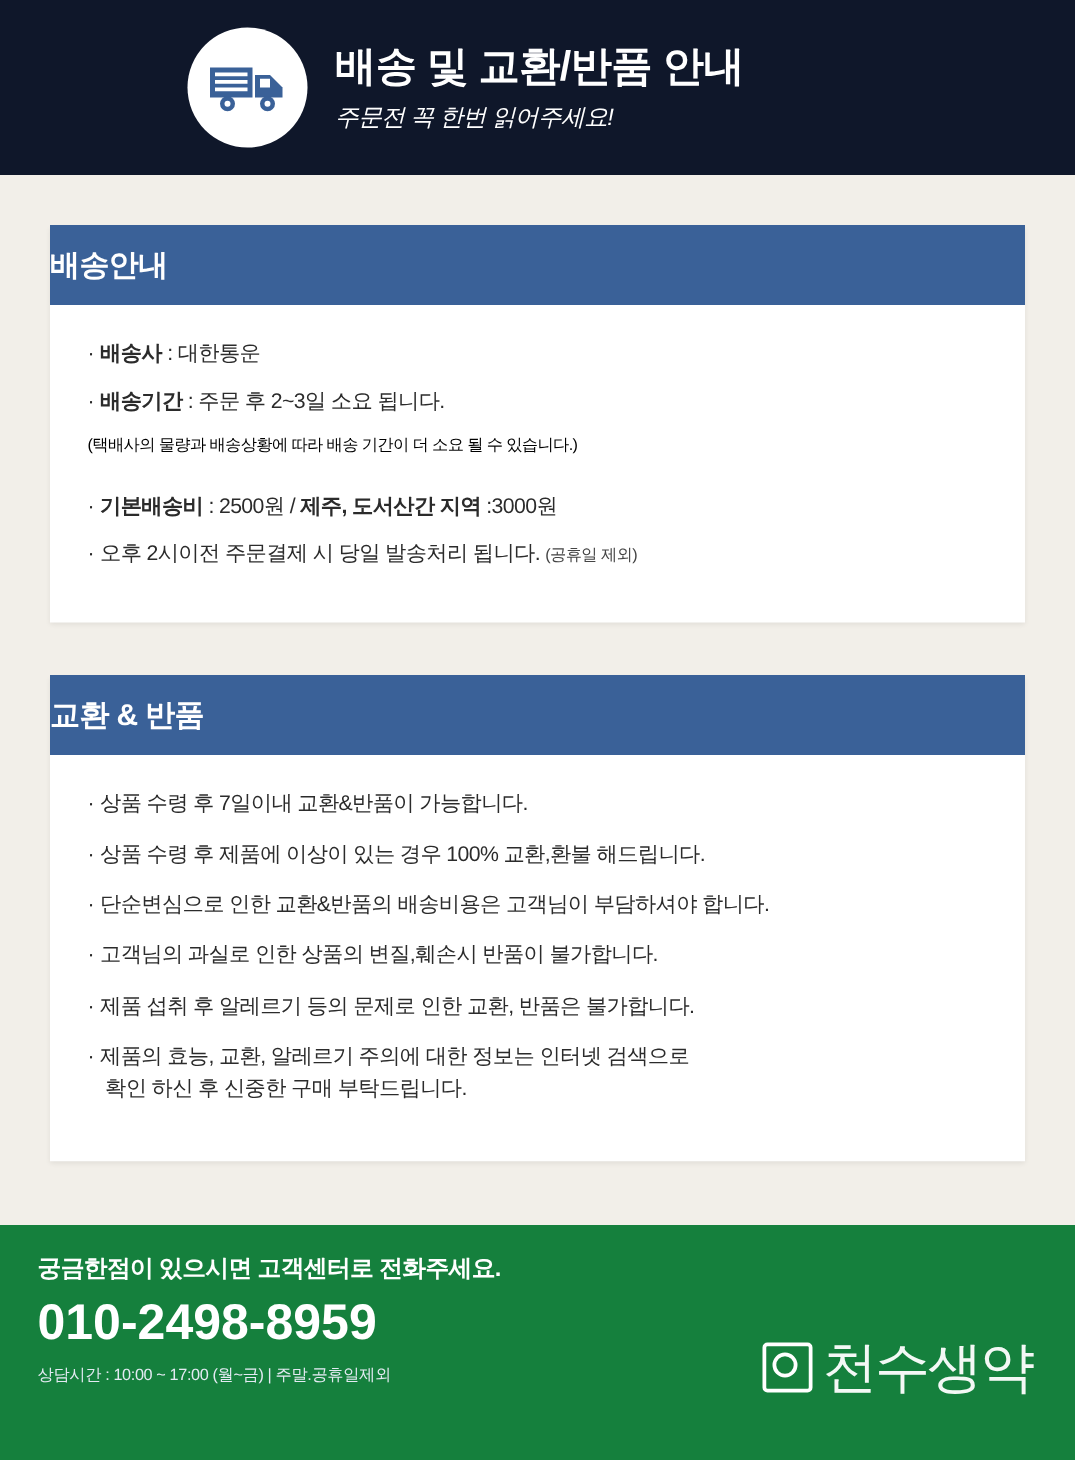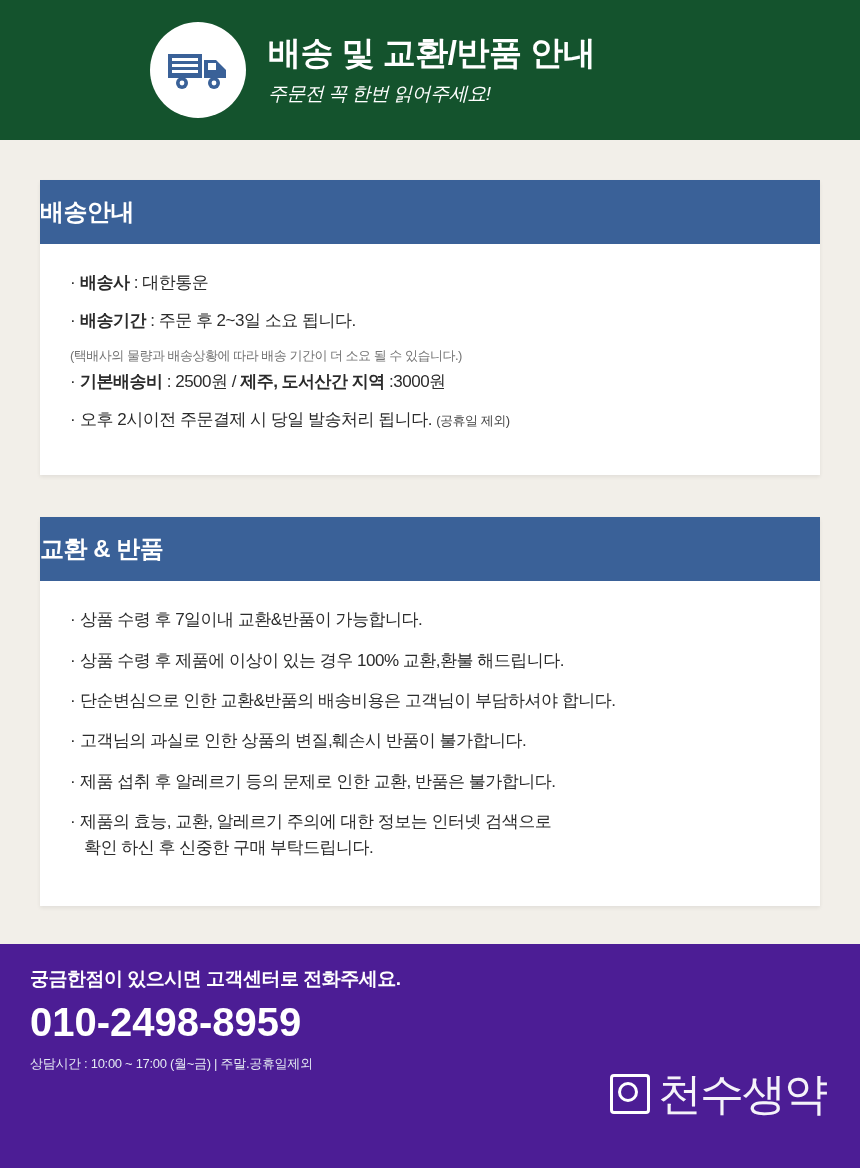--- a/index.html
+++ b/index.html
@@ -10,21 +10,21 @@
     width: 860px;
     height: 1168px;
     background: #f2efe9;
     font-family: "Liberation Sans", sans-serif;
     color: #333;
     overflow: hidden;
   }
 
   
   .header {
-    background: #14532d;
+    background: #0f172a;
     height: 140px;
     display: flex;
     align-items: center;
     padding: 0 0 0 150px;
     box-sizing: border-box;
     position: relative;
   }
   .header-icon {
     width: 96px;
     height: 96px;
@@ -77,22 +77,22 @@
     color: #2b2b2b;
     line-height: 1.55;
     margin-bottom: 12px;
     letter-spacing: -0.5px;
   }
   .line b {
     font-weight: bold;
   }
   .note {
     font-size: 13px;
-    color: #737373;
-    margin-bottom: 4px;
+    color: #000000;
+    margin-bottom: 27px;
     letter-spacing: -0.5px;
   }
   .small-inline {
     font-size: 13px;
     color: #444;
   }
   .bullet {
     display: inline-block;
     width: 10px;
   }
@@ -102,22 +102,22 @@
   .cont {
     padding-left: 14px;
   }
 
   
   .footer {
     position: absolute;
     left: 0;
     right: 0;
     bottom: 0;
-    height: 224px;
-    background: #4c1d95;
+    height: 188px;
+    background: #15803d;
     color: #ffffff;
     padding: 22px 30px 0 30px;
     box-sizing: border-box;
   }
   .footer-q {
     font-size: 19px;
     font-weight: bold;
     letter-spacing: -0.5px;
   }
   .footer-tel {

